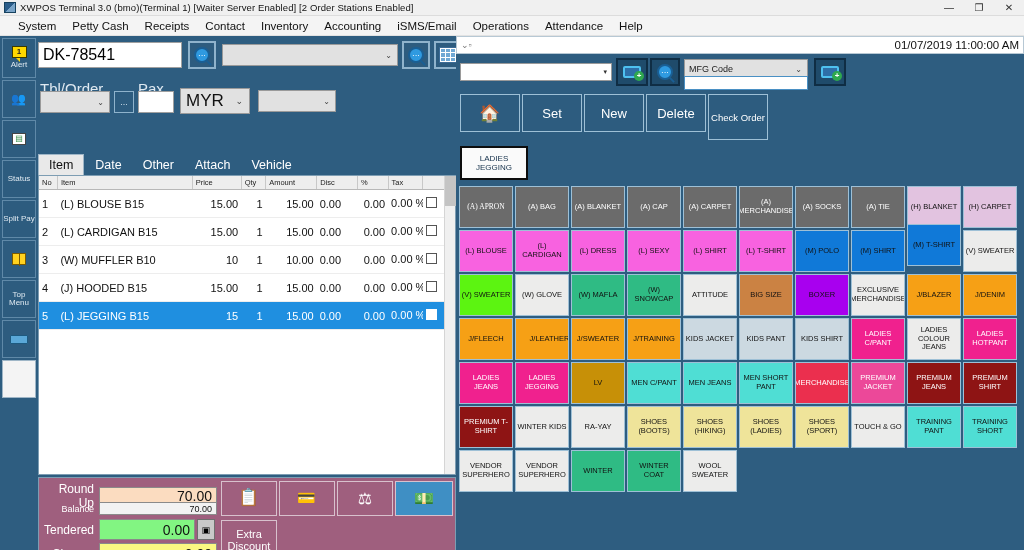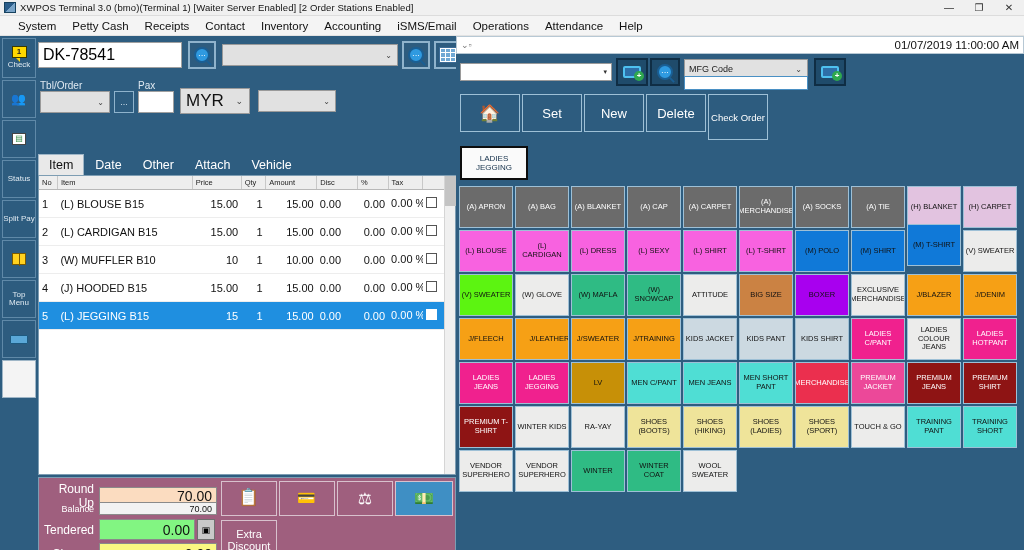--- a/index.html
+++ b/index.html
@@ -99,21 +99,21 @@
   .combo {
     background:#e1e1e1; border:1px solid #9a9a9a; display:flex; align-items:center;
     font-size:10px; color:#222; padding-left:4px; position:relative;
   }
   .combo .caret { position:absolute; right:5px; font-size:8px; color:#444; }
   .grid-icon {
     width:18px;height:16px;background:#fff;border:1px solid #3b6b96;
     display:grid;grid-template-columns:1fr 1fr 1fr;grid-template-rows:1fr 1fr 1fr;gap:1px;padding:1px;
   }
   .grid-icon i{background:#6fa8d4;display:block;}
-  .lbl { position:absolute; color:#dfe9f1; font-size:10px; }
+  .lbl { position:absolute; color:#dfe9f1; font-size:15px; }
   .wfield { background:#fff; border:1px solid #a0a0a0; position:absolute; }
   .myr {
     position:absolute; background:#e1e1e1; border:1px solid #9a9a9a;
     display:flex;align-items:center;font-size:17px;color:#111;padding-left:5px;
   }
   .dots-btn {
     position:absolute;background:#2d5c7f;border:1px solid #8fb3cc;color:#cfe0ec;
     font-size:9px;display:flex;align-items:center;justify-content:center;
   }
 
@@ -252,21 +252,21 @@
     <div class="menu-item">Operations</div>
     <div class="menu-item">Attendance</div>
     <div class="menu-item">Help</div>
   </div>
 
   <div class="leftpanel">
 
     <div class="sidebar">
       <div class="side-btn h40">
         <span class="badge-alert">1</span>
-        <span style="margin-top:3px">Check</span>
+        <span style="margin-top:3px">Alert</span>
       </div>
       <div class="side-btn h38">
         <span class="side-icon ico-people">👥</span>
       </div>
       <div class="side-btn h38">
         <span class="ico-receipt">▤</span>
       </div>
       <div class="side-btn h38">
         <span>Status</span>
       </div>
@@ -504,21 +504,21 @@
       <span class="house">🏠</span>
     </div>
     <div class="actbtn" style="left:66px; top:58px; width:60px; height:38px;">Set</div>
     <div class="actbtn" style="left:128px; top:58px; width:60px; height:38px;">New</div>
     <div class="actbtn" style="left:190px; top:58px; width:60px; height:38px;">Delete</div>
     <div class="actbtn small" style="left:252px; top:58px; width:60px; height:46px;">Check Order</div>
 
     <div class="cat-btn">LADIES JEGGING</div>
 
     <div class="prodgrid">
-        <div class="prod" style="left: 0px; top: 0px; background: rgb(107, 107, 107); color: rgb(255, 255, 255);">
+        <div class="prod" style="left: 0px; top: 0px; background: rgb(107, 107, 107); color: rgb(255, 255, 255); font-family: Liberation Serif, serif;">
           <span>(A) APRON</span>
         </div>
         <div class="prod" style="left: 56px; top: 0px; background: rgb(107, 107, 107); color: rgb(255, 255, 255);">
           <span>(A) BAG</span>
         </div>
         <div class="prod" style="left: 112px; top: 0px; background: rgb(107, 107, 107); color: rgb(255, 255, 255);">
           <span>(A) BLANKET</span>
         </div>
         <div class="prod" style="left: 168px; top: 0px; background: rgb(107, 107, 107); color: rgb(255, 255, 255);">
           <span>(A) CAP</span>

